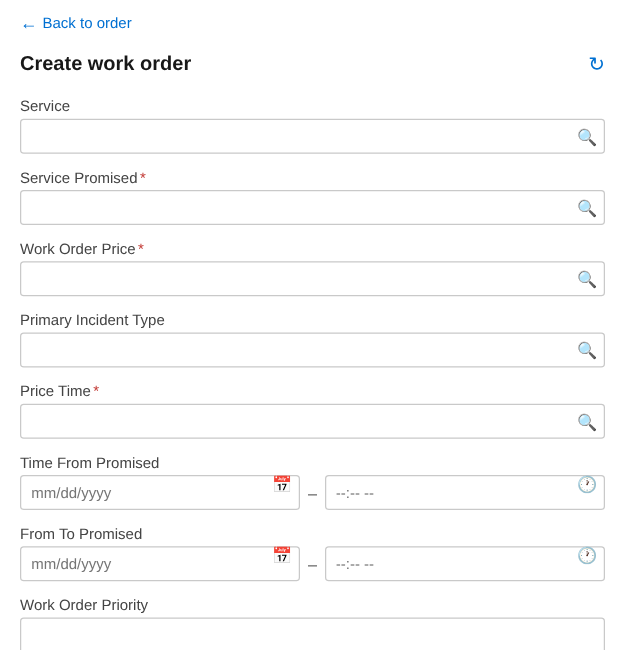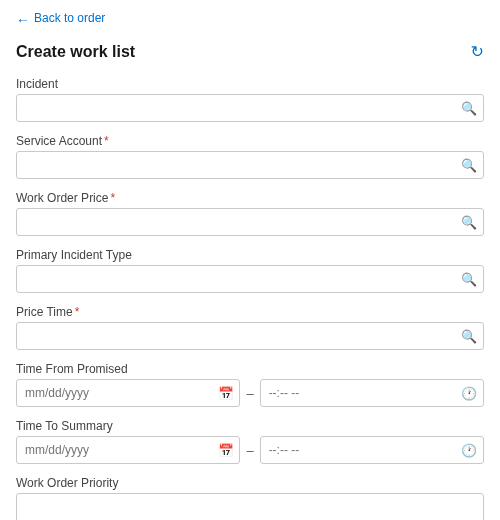--- a/index.html
+++ b/index.html
@@ -110,21 +110,20 @@
 
     .dash {
       padding-bottom: 6px;
       color: #555;
       font-size: 13px;
     }
 
     .date-input-wrapper {
       position: relative;
       display: flex;
-      align-items: center;
     }
 
     .date-input {
       width: 100%;
       height: 28px;
       border: 1px solid #c9c9c9;
       border-radius: 3px;
       padding: 0 28px 0 8px;
       font-size: 12px;
       color: #aaa;
@@ -174,35 +173,35 @@
 <body>
 
 <div class="page">
 
   <a class="back-link">
     <span class="arrow">←</span>
     <span>Back to order</span>
   </a>
 
   <div class="header-row">
-    <span class="page-title">Create work list</span>
+    <span class="page-title">Create work order</span>
     <span class="refresh-icon">↻</span>
   </div>
 
   <div class="form-group">
-    <label class="form-label">Incident</label>
+    <label class="form-label">Service</label>
     <div class="input-wrapper">
       <input class="form-input" type="text" style="">
       <span class="search-icon">🔍</span>
     </div>
   </div>
 
   <div class="form-group">
     <label class="form-label">
-      <span>Service Account</span><span class="required">*</span>
+      <span>Service Promised</span><span class="required">*</span>
     </label>
     <div class="input-wrapper">
       <input class="form-input" type="text" style="">
       <span class="search-icon">🔍</span>
     </div>
   </div>
 
   <div class="form-group">
     <label class="form-label">
       <span>Work Order Price</span><span class="required">*</span>
@@ -244,21 +243,21 @@
       <div class="datetime-group">
         <div class="date-input-wrapper">
           <input class="time-input" type="text" placeholder="--:-- --" style="">
           <span class="clock-icon">🕐</span>
         </div>
       </div>
     </div>
   </div>
 
   <div class="form-group">
-    <label class="form-label">Time To Summary</label>
+    <label class="form-label">From To Promised</label>
     <div class="datetime-row">
       <div class="datetime-group">
         <div class="date-input-wrapper">
           <input class="date-input" type="text" placeholder="mm/dd/yyyy" style="">
           <span class="cal-icon">📅</span>
         </div>
       </div>
       <span class="dash">–</span>
       <div class="datetime-group">
         <div class="date-input-wrapper">

